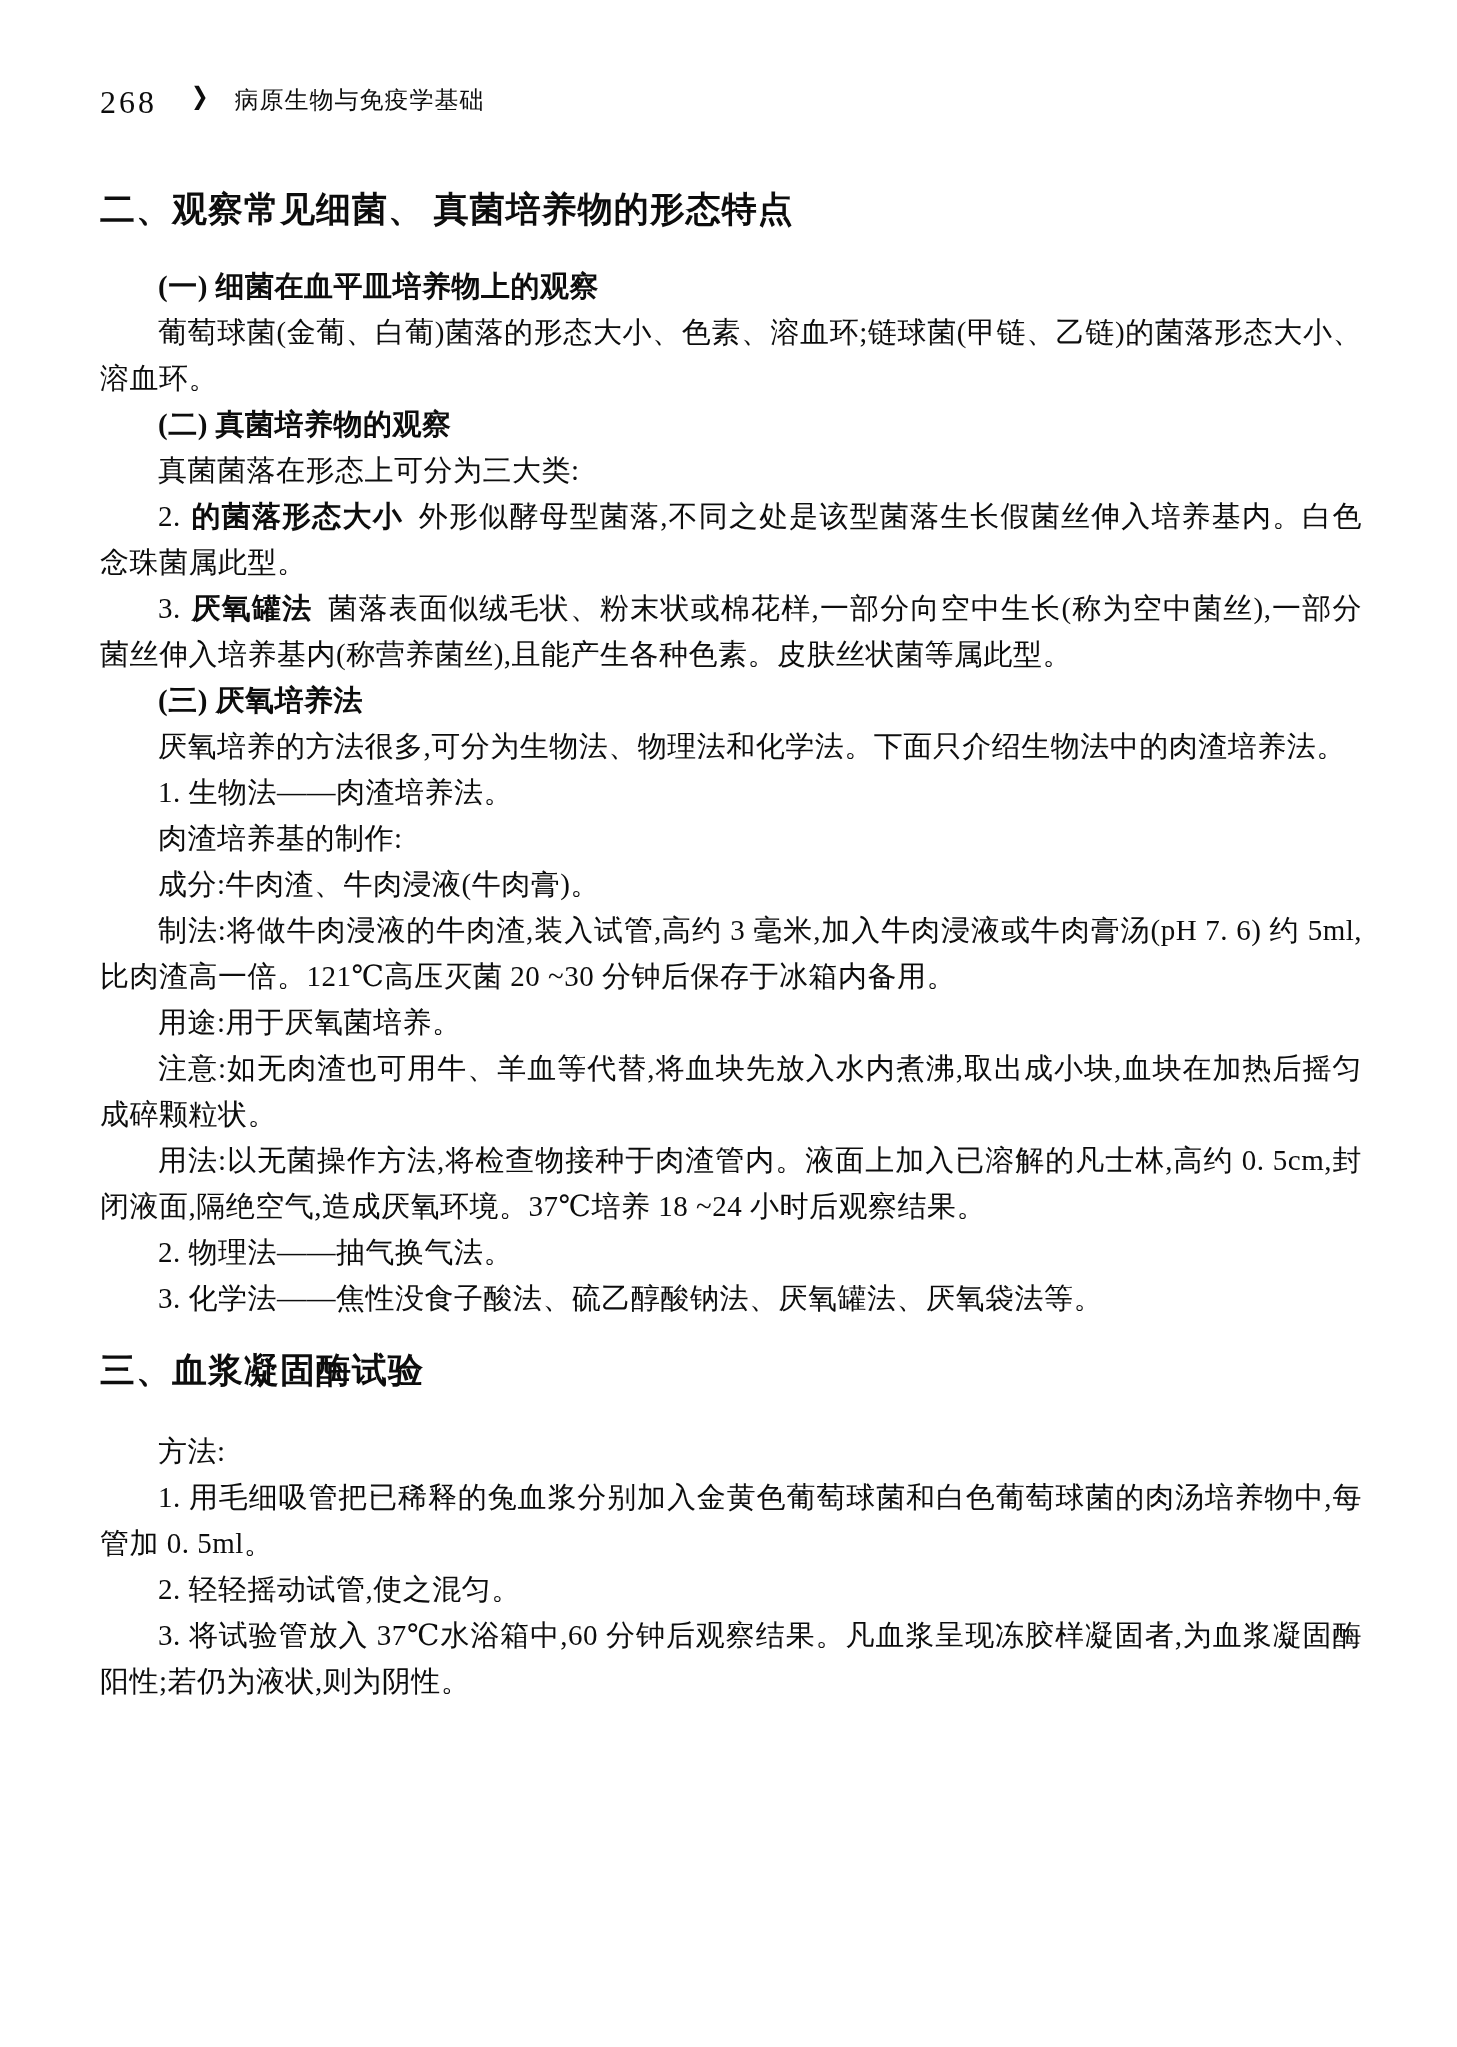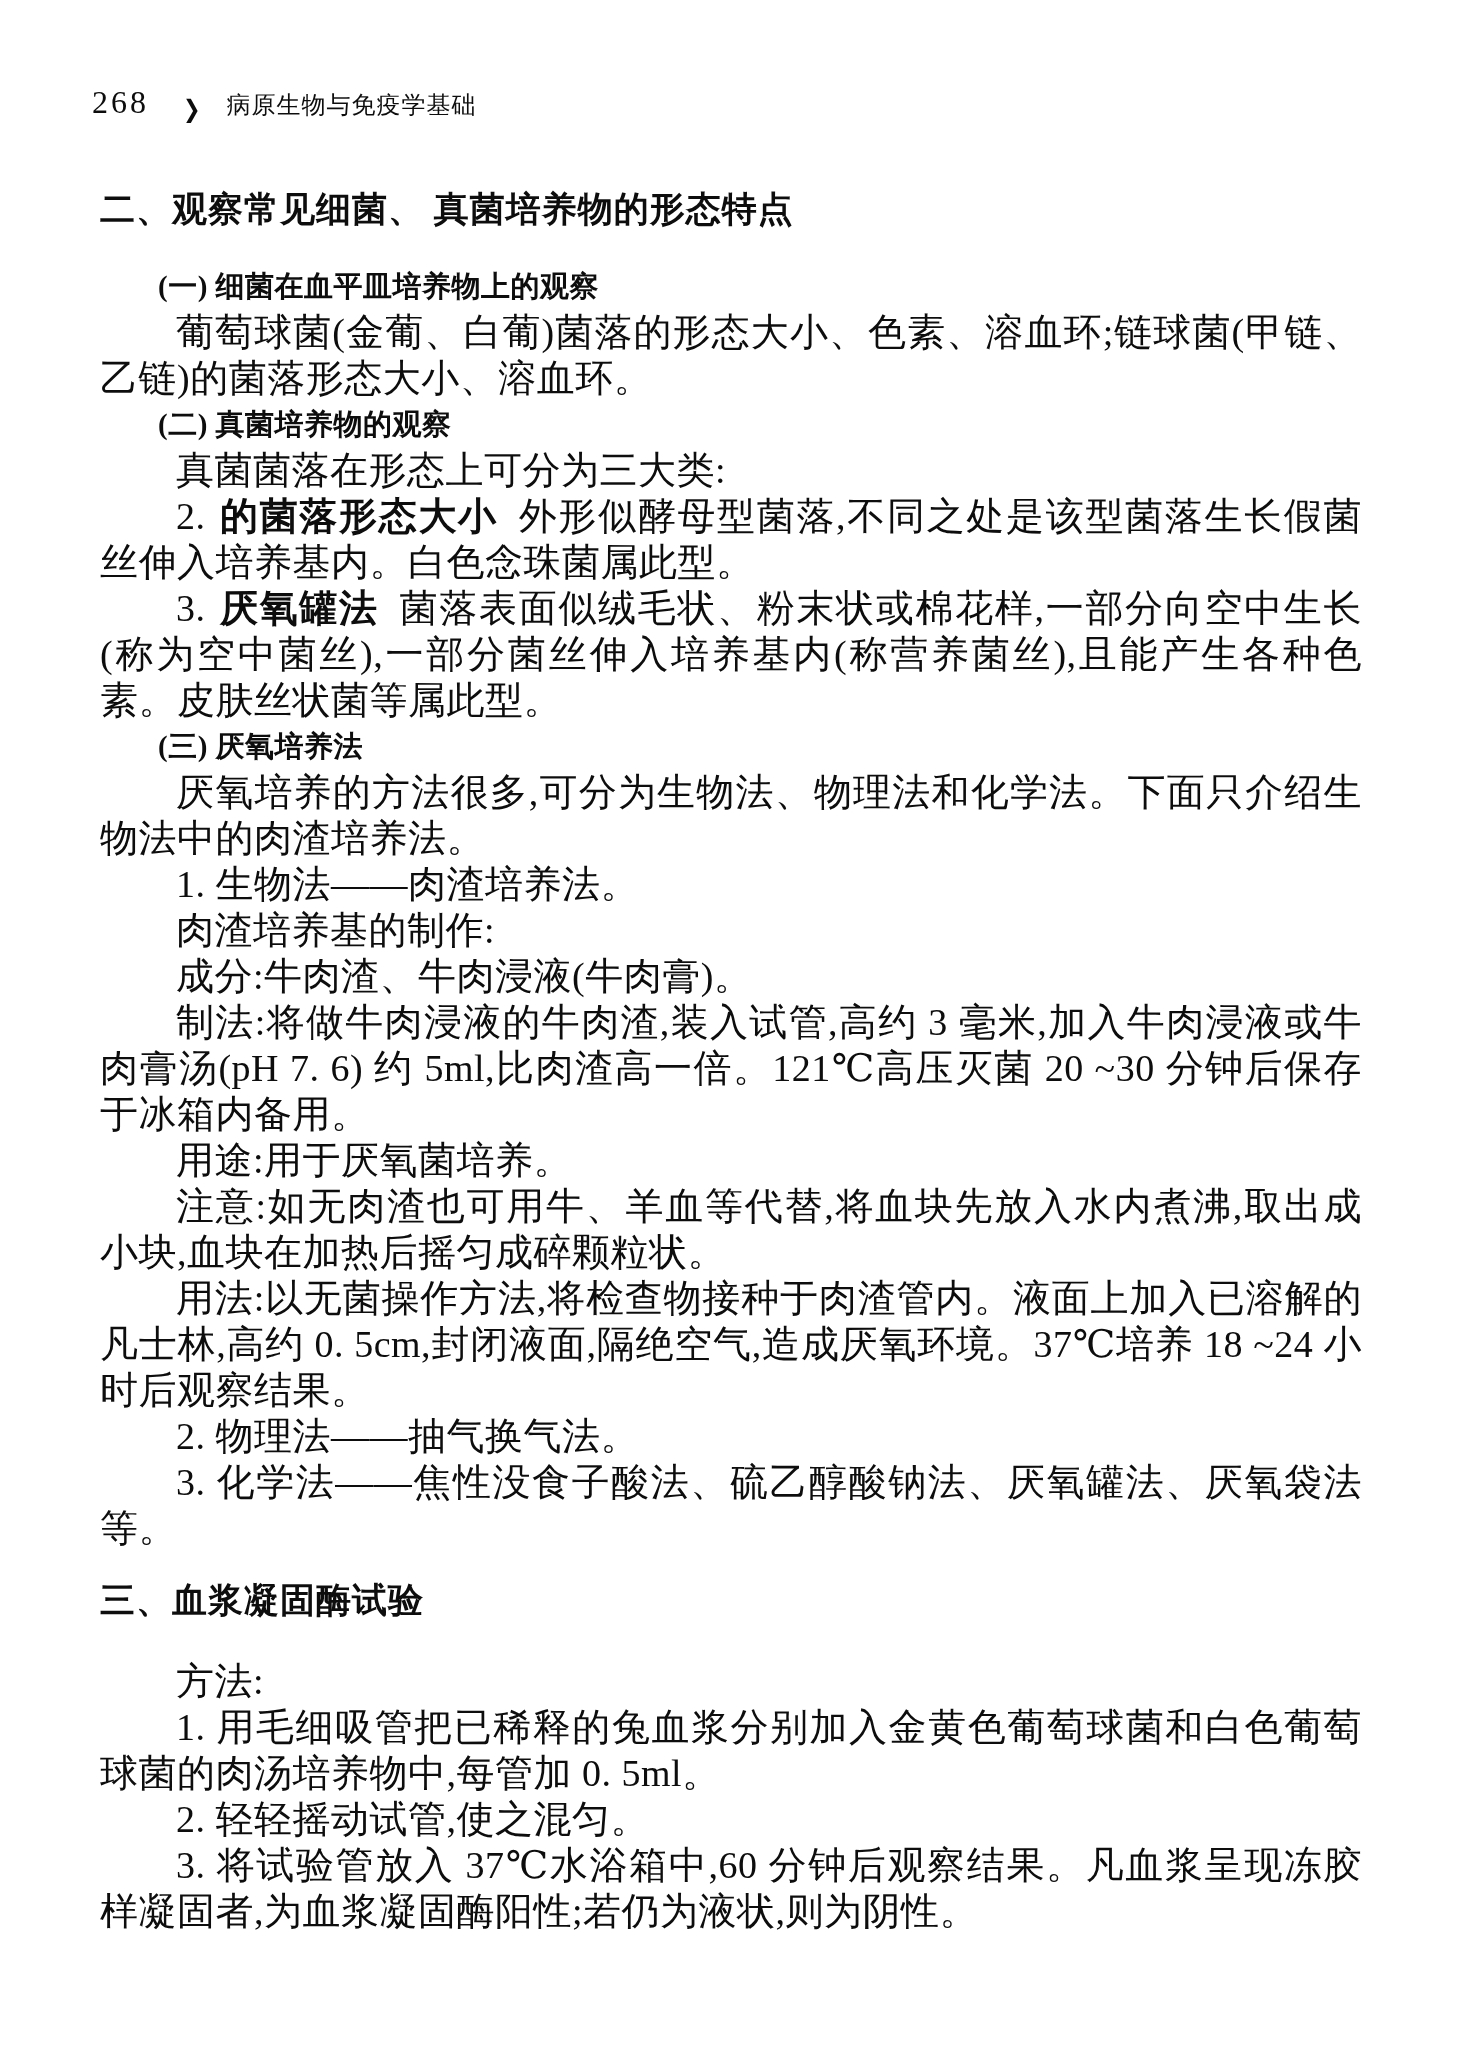--- a/index.html
+++ b/index.html
@@ -5,22 +5,22 @@
   html,body{margin:0;padding:0;background:#e8e8e8;}
   .page{
     position:relative;
     width:1457px;height:2047px;
     background:#ffffff;
     color:#0d0d0d;
     overflow:hidden;
     font-family:"Liberation Serif","DejaVu Serif",serif;
   }
   .header{
-    position:absolute;top:84px;left:92px;
-    display:flex;align-items:flex-end;
+    position:absolute;top:84px;left:100px;
+    display:flex;align-items:flex-start;
   }
   .pgnum{
     font-family:"Liberation Serif","DejaVu Serif",serif;
     font-size:32px;letter-spacing:3px;
   }
   .chev{
     font-family:"DejaVu Sans","Liberation Sans",sans-serif;
     font-weight:bold;font-size:21px;
     margin:0 26px 0 34px;
     transform:scaleY(1.15);
@@ -36,21 +36,21 @@
     font-family:Liberation Serif, serif;
     font-weight:bold;font-size:35px;letter-spacing:1px;
     margin:0 0 30px 0;padding:0;
   }
   h1.sec.later{margin-top:26px;margin-bottom:34px;}
   h2.sub{
     font-size:29px;line-height:46px;font-weight:bold;
     margin:0;padding:0;text-indent:2em;letter-spacing:.5px;
   }
   p.body{
-    font-size:38px;line-height:46px;
+    font-size:29px;line-height:46px;
     margin:0;padding:0;
     text-indent:2em;
     text-align:justify;
     text-justify:inter-ideograph;
     letter-spacing:.5px;
   }
   p.body .term{font-weight:bold;margin-left:.35em;}
   p.body .rest{margin-left:.55em;}
 </style>
 </head>

